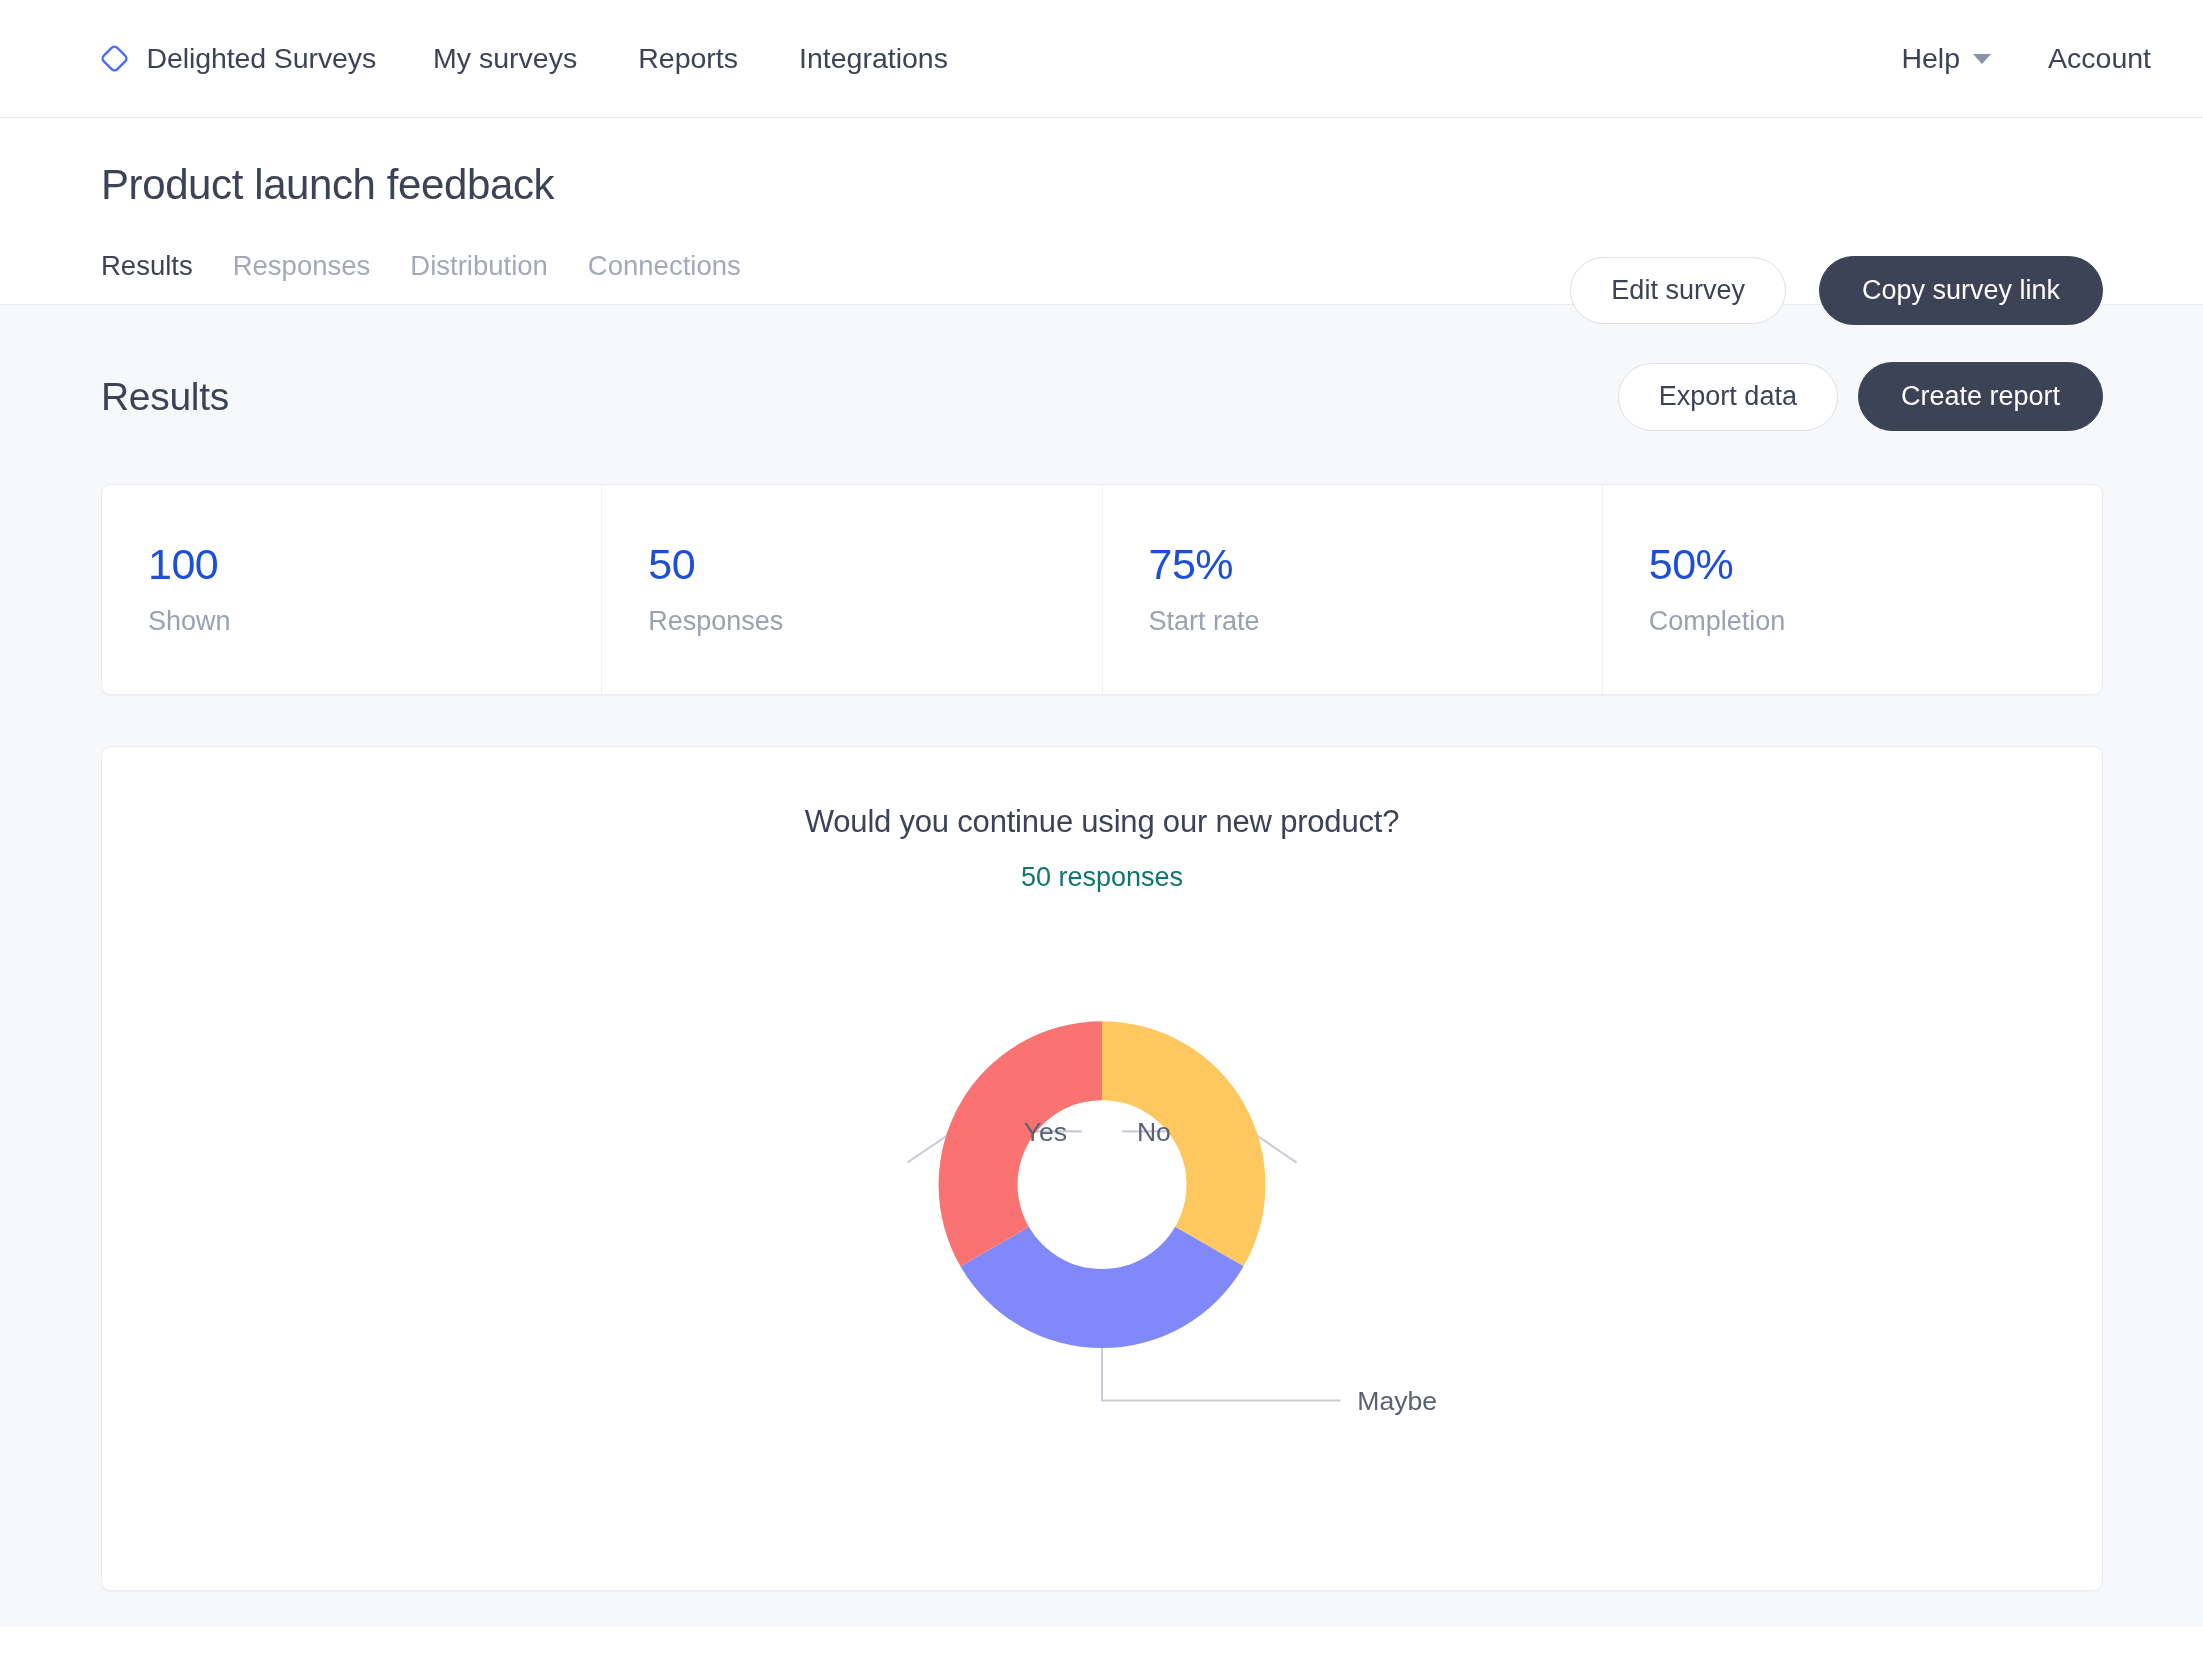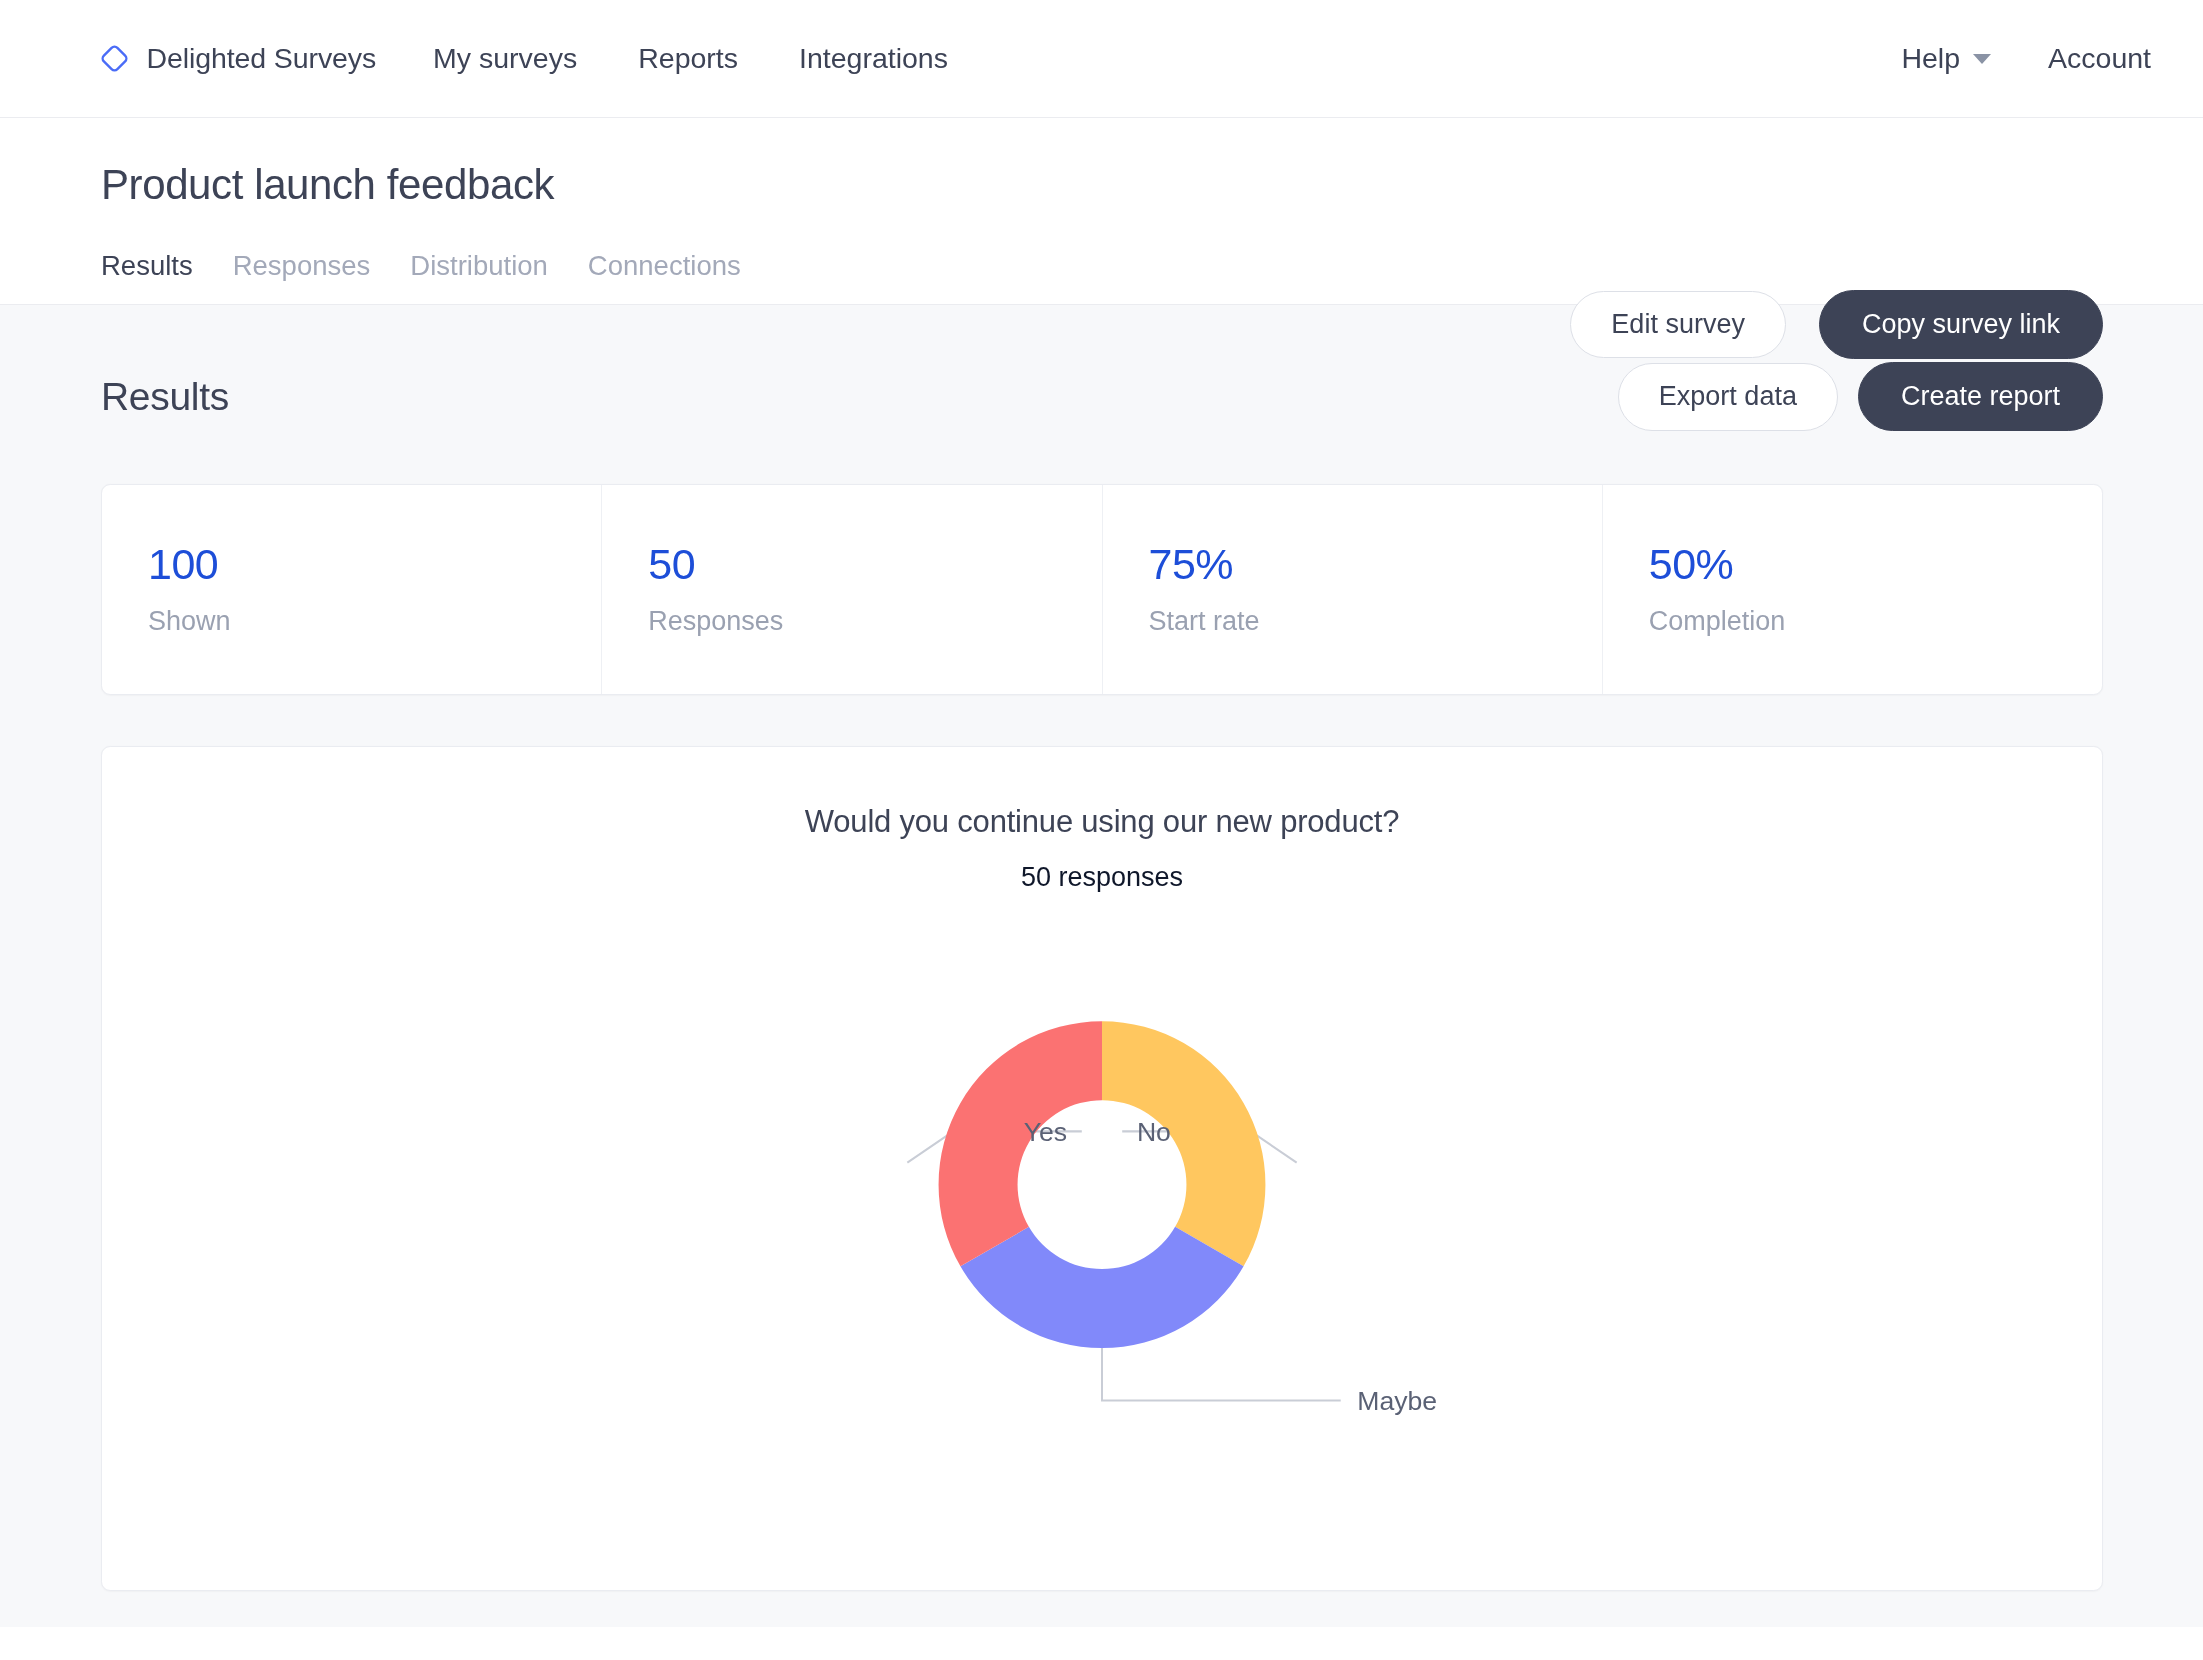--- a/index.html
+++ b/index.html
@@ -78,21 +78,21 @@
   .survey-title {
     font-size: 42px;
     font-weight: 400;
     color: #3D4356;
     letter-spacing: -0.4px;
     line-height: 1.1;
   }
   .header-actions {
     position: absolute;
     right: 101px;
-    top: 172px;
+    top: 138px;
     display: flex;
     align-items: center;
     gap: 33px;
   }
   .btn {
     border-radius: 917px;
     font-size: 27px;
     white-space: nowrap;
     cursor: pointer;
     display: inline-flex;
@@ -195,21 +195,21 @@
   }
   .chart-title {
     text-align: center;
     font-size: 31px;
     color: #3D4356;
     letter-spacing: -0.2px;
   }
   .chart-subtitle {
     text-align: center;
     font-size: 27px;
-    color: #0f172a;
+    color: #0f766e;
     margin-top: 22px;
   }
   .donut-wrap {
     position: relative;
     width: 100%;
     height: 643px;
   }
   .donut-svg {
     position: absolute;
     left: 50%;

